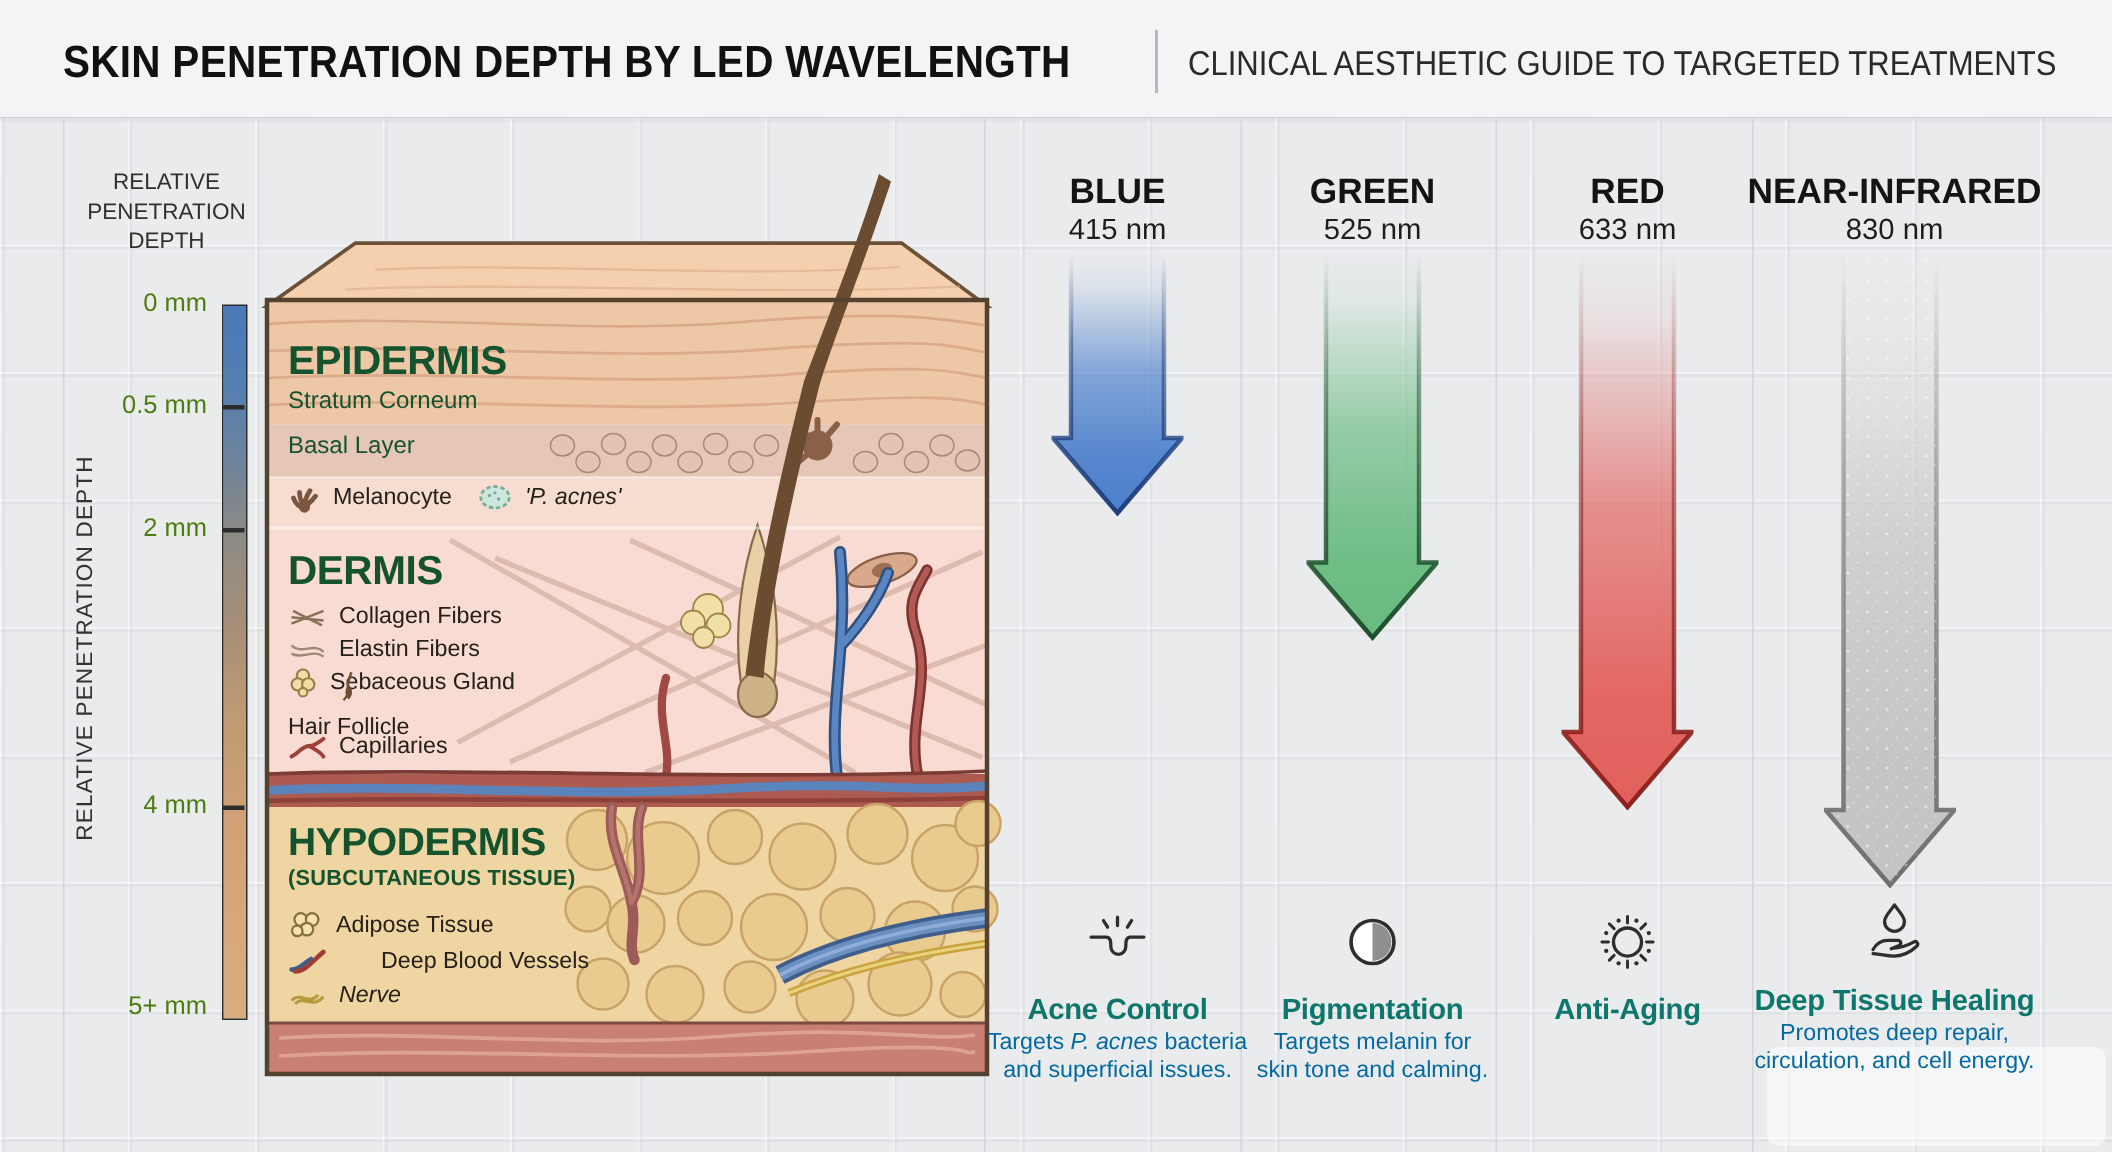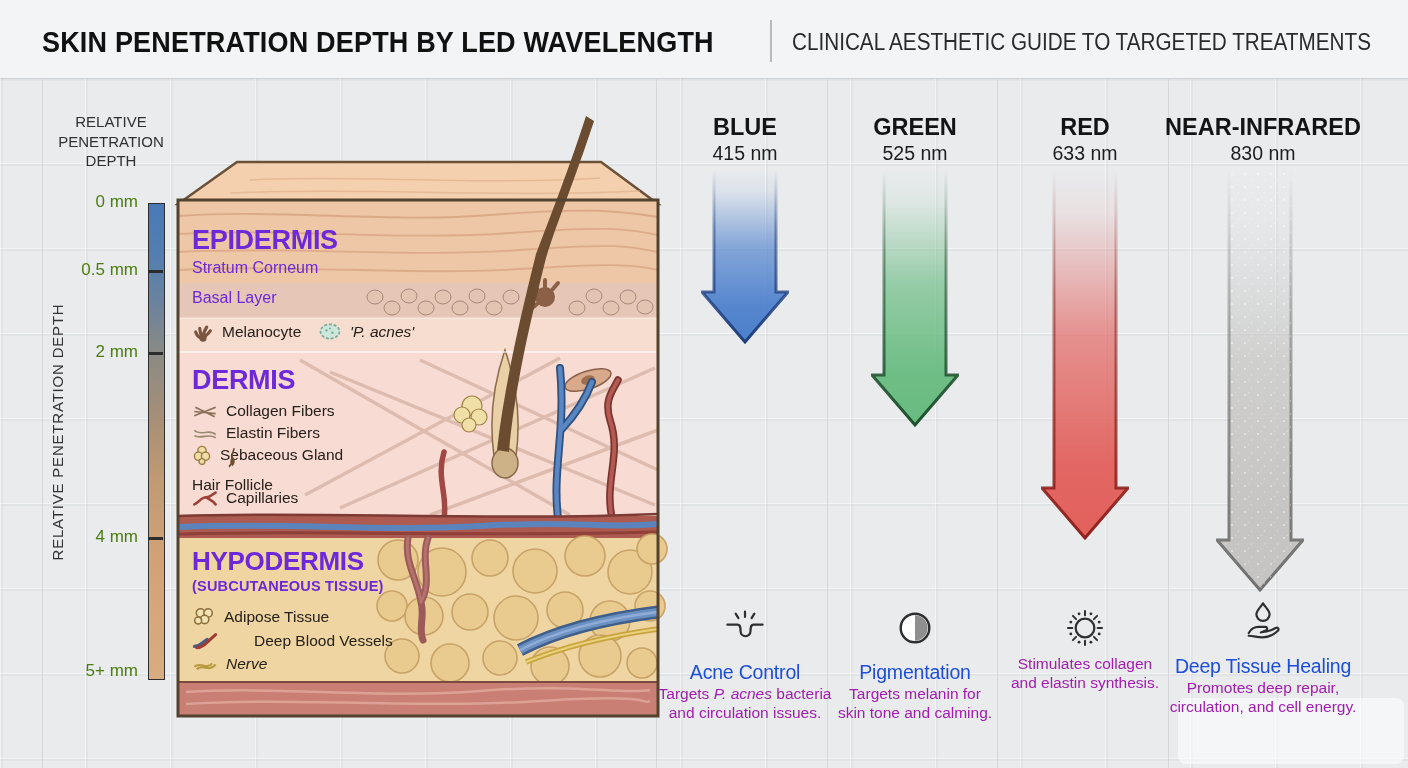--- a/index.html
+++ b/index.html
@@ -26,29 +26,29 @@
   .hdr-sub{left:792px;top:29px;font-size:23px;font-weight:400;color:#2a2a2a;
     transform:scaleX(.9);transform-origin:left center;white-space:nowrap;}
   .vline{width:1px;top:78px;height:690px;background:#d4d6d9;}
   .scale-heading{left:46px;top:112px;width:130px;text-align:center;font-size:15px;line-height:1.3;color:#303030;}
   .axis-vert{left:57px;top:432px;transform:translate(-50%,-50%) rotate(-90deg);white-space:nowrap;
     font-size:15px;letter-spacing:.8px;color:#333;}
   .tick-label{left:50px;width:88px;text-align:right;font-size:17px;color:#4d7c0f;}
   .scale-bar{left:148px;top:203px;width:15px;height:475px;border:1.5px solid #2e2e2e;
     background:linear-gradient(to bottom,#4a79b8 0%,#557fb0 12%,#6f839b 22%,#8c8b84 32%,#a68f77 45%,#c09a72 58%,#d2a276 75%,#d9ad80 100%);}
   .scale-tick{left:-1px;width:15px;height:2.5px;background:#2c2c2c;}
-  .skin-text{color:#6d28d9;white-space:nowrap;}
+  .skin-text{color:#14532d;white-space:nowrap;}
   .layer-title{font-weight:bold;letter-spacing:-.3px;}
   .legend-row{display:flex;align-items:center;gap:8px;}
   .legend-row .lbl{font-size:15.5px;color:#27201a;}
   .wave-name{width:240px;text-align:center;font-size:23.5px;font-weight:bold;letter-spacing:0;color:#141414;}
   .wave-nm{width:240px;text-align:center;font-size:19.5px;color:#1d1d1d;}
   .card{width:210px;text-align:center;}
-  .card .ttl{margin-top:7px;font-size:19.5px;font-weight:normal;color:#1d4ed8;letter-spacing:-.2px;}
-  .card .dsc{font-size:15.5px;line-height:1.25;color:#a21caf;}
+  .card .ttl{margin-top:7px;font-size:19.5px;font-weight:bold;color:#0f766e;letter-spacing:-.2px;}
+  .card .dsc{font-size:15.5px;line-height:1.25;color:#0369a1;}
   .white-panel{left:1178px;top:698px;width:226px;height:66px;background:rgba(255,255,255,.55);border-radius:8px;}
   em{font-style:italic;}
 </style>
 </head>
 <body>
 
 <div class="abs grid-bg"></div>
 
 <div class="abs hdr"></div>
 <div class="abs hdr-title">SKIN PENETRATION DEPTH BY LED WAVELENGTH</div>
@@ -364,21 +364,21 @@
 <div class="abs white-panel"></div>
 
 <div class="abs card" style="left:640px;top:606px;">
   <svg width="46" height="44" viewBox="0 0 40 40">
     <path d="M4,17 H13 C16,17 16,20 16,23 A4.5,4.5 0 0 0 25,23 C25,20 25,17 28,17 H36" stroke="#2e2e2e" stroke-width="2" fill="none" stroke-linecap="round"></path>
     <path d="M20,5 V10 M11.5,7 L14,11 M28.5,7 L26,11" stroke="#2e2e2e" stroke-width="2" fill="none" stroke-linecap="round"></path>
   </svg>
   <div class="ttl">Acne Control</div>
   <div class="dsc">
     <span>Targets </span><em>P. acnes</em><span> bacteria</span><br>
-    <span>and circulation issues.</span>
+    <span>and superficial issues.</span>
   </div>
 </div>
 
 <div class="abs card" style="left:810px;top:606px;">
   <svg width="46" height="44" viewBox="0 0 40 40">
     <circle cx="20" cy="20" r="13" fill="#ffffff" stroke="#2e2e2e" stroke-width="2.2"></circle>
     <path d="M20,8.5 A11.5,11.5 0 0 1 20,31.5 Z" fill="#8f8f8f"></path>
   </svg>
   <div class="ttl">Pigmentation</div>
   <div class="dsc">
@@ -404,24 +404,21 @@
       <circle cx="32.9" cy="25.4" r="1.3"></circle>
         <circle cx="25.4" cy="32.9" r="1.3"></circle>
       <circle cx="14.6" cy="32.9" r="1.3"></circle>
         <circle cx="7.1" cy="25.4" r="1.3"></circle>
       <circle cx="7.1" cy="14.6" r="1.3"></circle>
         <circle cx="14.6" cy="7.1" r="1.3"></circle>
       <circle cx="25.4" cy="7.1" r="1.3"></circle>
         <circle cx="32.9" cy="14.6" r="1.3"></circle>
     </g>
   </svg>
-  <div class="dsc">
-    <span>Stimulates collagen</span><br>
-    <span>and elastin synthesis.</span>
-  </div>
+  <div class="ttl">Anti-Aging</div>
 </div>
 
 <div class="abs card" style="left:1158px;top:600px;">
   <svg width="46" height="44" viewBox="0 0 40 40">
     <path d="M20,3 C22.5,7 26,9.5 26,13 A6,6 0 0 1 14,13 C14,9.5 17.5,7 20,3 Z" stroke="#2e2e2e" stroke-width="2" fill="none" stroke-linejoin="round"></path>
     <path d="M7,30 C9,26.5 12.5,24.5 16,24.5 L22,24.5 C24,24.5 24.5,27 22.5,27.8 L18,29.5 M18.5,29.3 C24,29 28,27.5 31.5,25.5 C33.5,24.4 35,26.6 33.3,28.2 C29.5,31.8 24.5,34 19.5,34 C15,34 12,32.8 7,32.5" stroke="#2e2e2e" stroke-width="2" fill="none" stroke-linecap="round" stroke-linejoin="round"></path>
   </svg>
   <div class="ttl">Deep Tissue Healing</div>
   <div class="dsc">
     <span>Promotes deep repair,</span><br>

